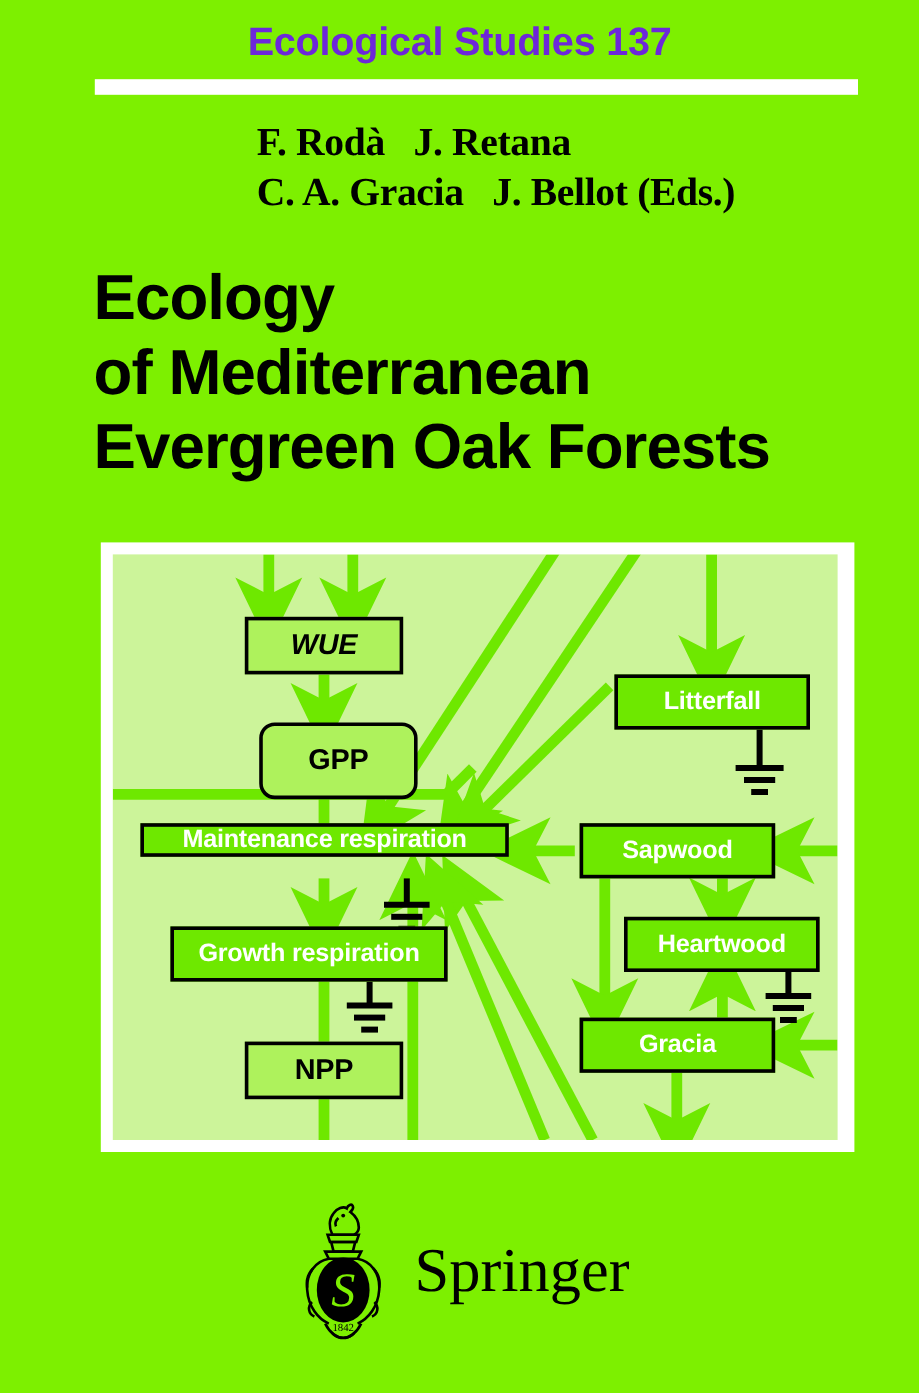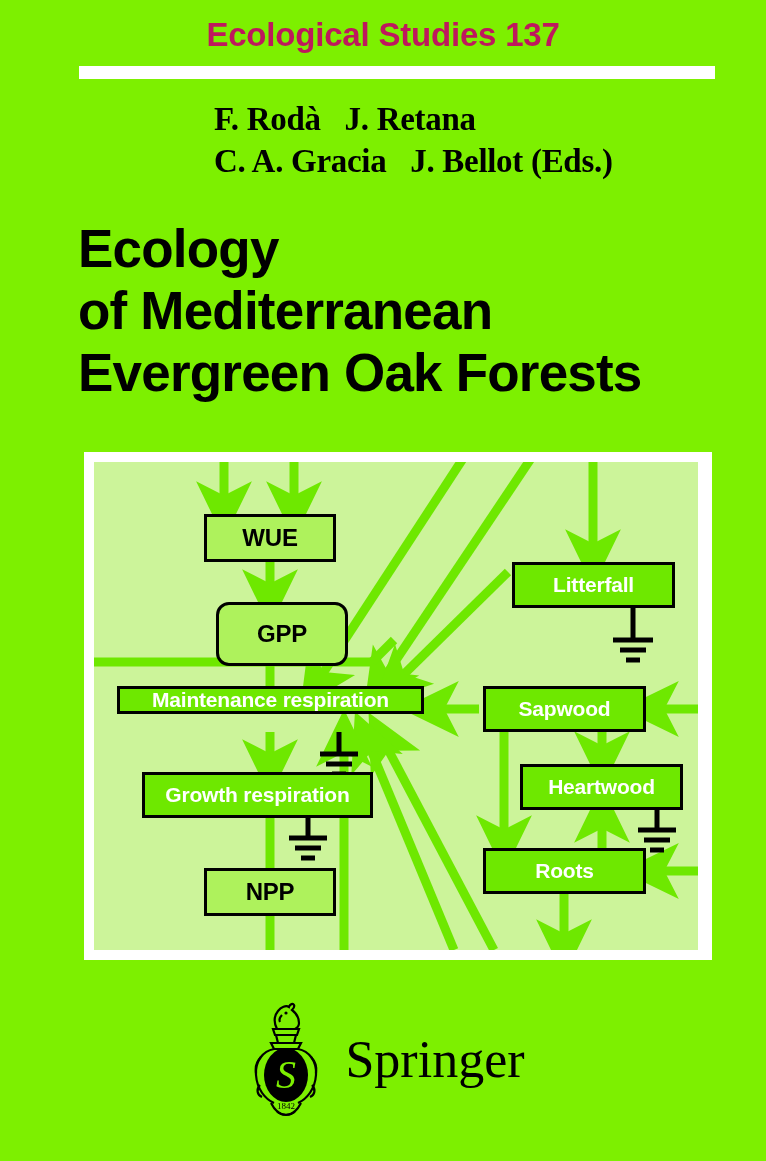--- a/index.html
+++ b/index.html
@@ -9,21 +9,21 @@
     font-family:"Liberation Sans", sans-serif;
     overflow:hidden;
     position:relative;
   }
   .cover{position:absolute;inset:0;background:#7DF000;}
 
   
   .series-title{
     position:absolute;left:0;top:16px;width:766px;
     text-align:center;
-    font-size:33px;font-weight:bold;color:#be185d;
+    font-size:33px;font-weight:bold;color:#6d28d9;
     letter-spacing:-0.2px;
   }
   .rule{
     position:absolute;left:79px;top:66px;width:636px;height:13px;
     background:#FFFFFF;
   }
 
   
   .editors{
     position:absolute;left:0;top:98px;width:766px;
@@ -171,29 +171,29 @@
         <line x1="207" y1="396" x2="221" y2="396"></line>
 
         <line x1="563" y1="348" x2="563" y2="368"></line>
         <line x1="544" y1="368" x2="582" y2="368"></line>
         <line x1="550" y1="378" x2="576" y2="378"></line>
         <line x1="556" y1="388" x2="570" y2="388"></line>
       </g>
     </svg>
 
     <div class="fig-layer">
-      <div class="node pale" style="left:110px;top:52px;width:132px;height:48px;">WUE</div>
+      <div class="node pale" style="left:110px;top:52px;width:132px;height:48px;font-style:italic;">WUE</div>
       <div class="node pale" style="left:122px;top:140px;width:132px;height:64px;border-radius:13px;">GPP</div>
       <div class="node bright" style="left:23px;top:224px;width:307px;height:28px;">Maintenance respiration</div>
       <div class="node bright" style="left:48px;top:310px;width:231px;height:46px;">Growth respiration</div>
       <div class="node pale" style="left:110px;top:406px;width:132px;height:48px;">NPP</div>
       <div class="node bright" style="left:418px;top:100px;width:163px;height:46px;">Litterfall</div>
       <div class="node bright" style="left:389px;top:224px;width:163px;height:46px;">Sapwood</div>
       <div class="node bright" style="left:426px;top:302px;width:163px;height:46px;">Heartwood</div>
-      <div class="node bright" style="left:389px;top:386px;width:163px;height:46px;">Roots</div>
+      <div class="node bright" style="left:389px;top:386px;width:163px;height:46px;">Gracia</div>
     </div>
   </div>
 
   <div class="springer">
     <svg width="86" height="122" viewBox="0 0 86 122">
       <g fill="none" stroke="#000" stroke-width="2.2">
 
         <path d="M36,30 C33,24 33,17 37,12 C40,8 45,6 48,8 C49,5 52,4 53,6
                  C54,8 52,10 51,11 C55,14 58,19 58,24 C58,27 56,29 54,30 Z"></path>
         <path d="M41,16 C39,18 38,21 39,23"></path>

